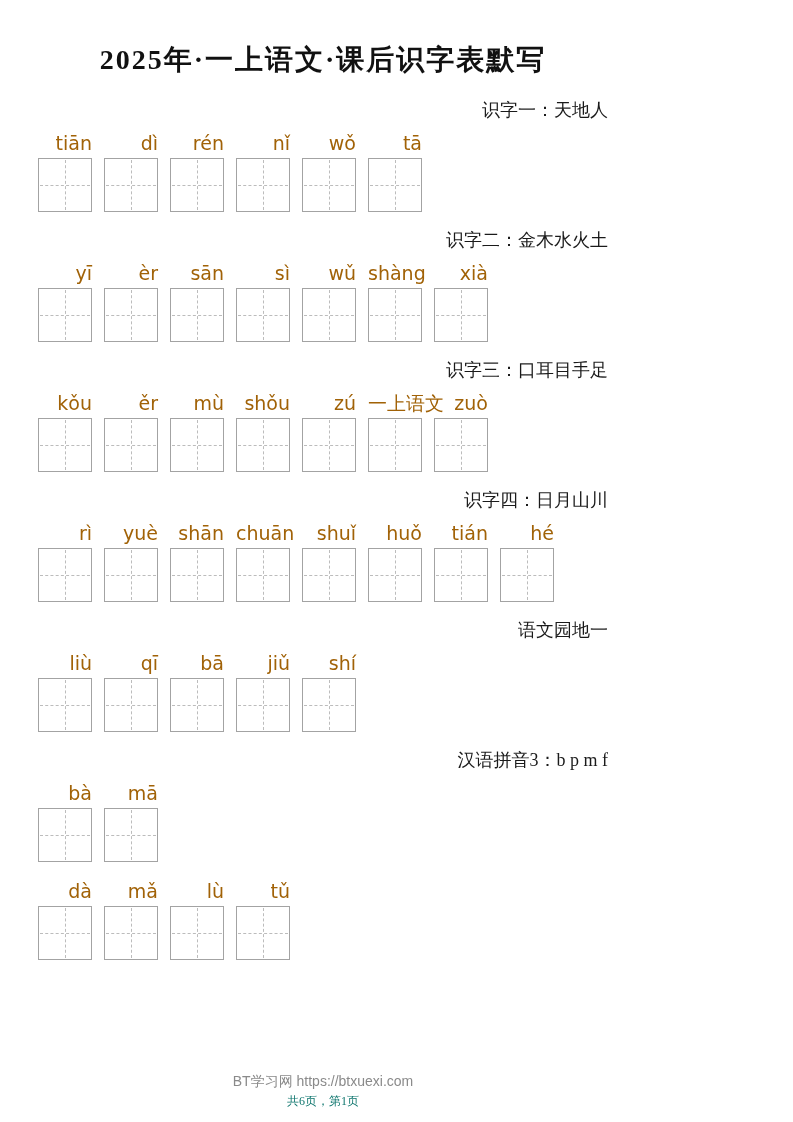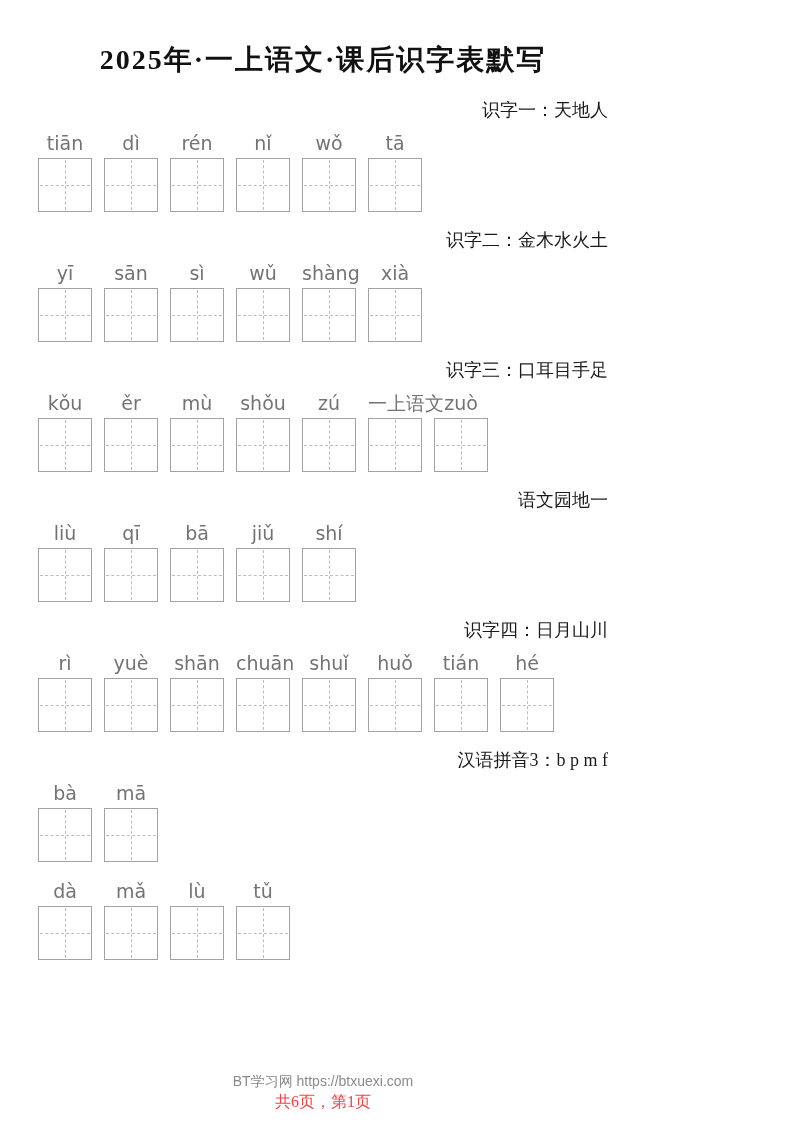--- a/index.html
+++ b/index.html
@@ -46,26 +46,26 @@
   .pinyin-row {
     display: flex;
     flex-direction: row;
     gap: 12px;
   }
   .cell {
     width: 54px;
     flex: 0 0 auto;
   }
   .pinyin {
-    text-align: center;
+    text-align: right;
     font-family: "DejaVu Sans", sans-serif;
     font-size: 19px;
     line-height: 24px;
     margin-bottom: 3px;
-    color: #737373;
+    color: #a16207;
     white-space: nowrap;
   }
   .grid-box {
     position: relative;
     width: 54px;
     height: 54px;
     box-sizing: border-box;
     border: 1px solid #a3a3a3;
     background: #ffffff;
   }
@@ -94,23 +94,23 @@
   }
   .watermark {
     font-family: "Liberation Sans", sans-serif;
     font-size: 14px;
     line-height: 21px;
     color: #8a8a8a;
   }
   .page-info {
     margin-top: 2px;
     font-family: "Liberation Serif", serif;
-    font-size: 16px;
+    font-size: 12px;
     line-height: 15px;
-    color: #ef4444;
+    color: #0f766e;
   }
 </style>
 </head>
 <body>
 
 <div class="page">
   <h1 class="title">2025年·一上语文·课后识字表默写</h1>
 
   <main class="sections" id="sections">
   <section class="section">
@@ -149,20 +149,24 @@
   </section>
 
   <section class="section">
     <div class="section-header">识字二：金木水火土</div>
     <div class="pinyin-row">
   <div class="cell">
     <div class="pinyin">yī</div>
     <div class="grid-box"></div>
   </div>
 
+  <div class="cell">
+    <div class="pinyin">èr</div>
+    <div class="grid-box"></div>
+  </div>
 
   <div class="cell">
     <div class="pinyin">sān</div>
     <div class="grid-box"></div>
   </div>
 
   <div class="cell">
     <div class="pinyin">sì</div>
     <div class="grid-box"></div>
   </div>
@@ -218,20 +222,65 @@
   </div>
 
   <div class="cell">
     <div class="pinyin">zuò</div>
     <div class="grid-box"></div>
   </div>
 </div>
   </section>
 
   <section class="section">
+    <div class="section-header">识字四：日月山川</div>
+    <div class="pinyin-row">
+  <div class="cell">
+    <div class="pinyin">rì</div>
+    <div class="grid-box"></div>
+  </div>
+
+  <div class="cell">
+    <div class="pinyin">yuè</div>
+    <div class="grid-box"></div>
+  </div>
+
+  <div class="cell">
+    <div class="pinyin">shān</div>
+    <div class="grid-box"></div>
+  </div>
+
+  <div class="cell">
+    <div class="pinyin">chuān</div>
+    <div class="grid-box"></div>
+  </div>
+
+  <div class="cell">
+    <div class="pinyin">shuǐ</div>
+    <div class="grid-box"></div>
+  </div>
+
+  <div class="cell">
+    <div class="pinyin">huǒ</div>
+    <div class="grid-box"></div>
+  </div>
+
+  <div class="cell">
+    <div class="pinyin">tián</div>
+    <div class="grid-box"></div>
+  </div>
+
+  <div class="cell">
+    <div class="pinyin">hé</div>
+    <div class="grid-box"></div>
+  </div>
+</div>
+  </section>
+
+  <section class="section">
     <div class="section-header">语文园地一</div>
     <div class="pinyin-row">
   <div class="cell">
     <div class="pinyin">liù</div>
     <div class="grid-box"></div>
   </div>
 
   <div class="cell">
     <div class="pinyin">qī</div>
     <div class="grid-box"></div>
@@ -242,65 +291,20 @@
     <div class="grid-box"></div>
   </div>
 
   <div class="cell">
     <div class="pinyin">jiǔ</div>
     <div class="grid-box"></div>
   </div>
 
   <div class="cell">
     <div class="pinyin">shí</div>
-    <div class="grid-box"></div>
-  </div>
-</div>
-  </section>
-
-  <section class="section">
-    <div class="section-header">识字四：日月山川</div>
-    <div class="pinyin-row">
-  <div class="cell">
-    <div class="pinyin">rì</div>
-    <div class="grid-box"></div>
-  </div>
-
-  <div class="cell">
-    <div class="pinyin">yuè</div>
-    <div class="grid-box"></div>
-  </div>
-
-  <div class="cell">
-    <div class="pinyin">shān</div>
-    <div class="grid-box"></div>
-  </div>
-
-  <div class="cell">
-    <div class="pinyin">chuān</div>
-    <div class="grid-box"></div>
-  </div>
-
-  <div class="cell">
-    <div class="pinyin">shuǐ</div>
-    <div class="grid-box"></div>
-  </div>
-
-  <div class="cell">
-    <div class="pinyin">huǒ</div>
-    <div class="grid-box"></div>
-  </div>
-
-  <div class="cell">
-    <div class="pinyin">tián</div>
-    <div class="grid-box"></div>
-  </div>
-
-  <div class="cell">
-    <div class="pinyin">hé</div>
     <div class="grid-box"></div>
   </div>
 </div>
   </section>
 
   <section class="section">
     <div class="section-header">汉语拼音3：b p m f</div>
     <div class="pinyin-row">
   <div class="cell">
     <div class="pinyin">bà</div>

